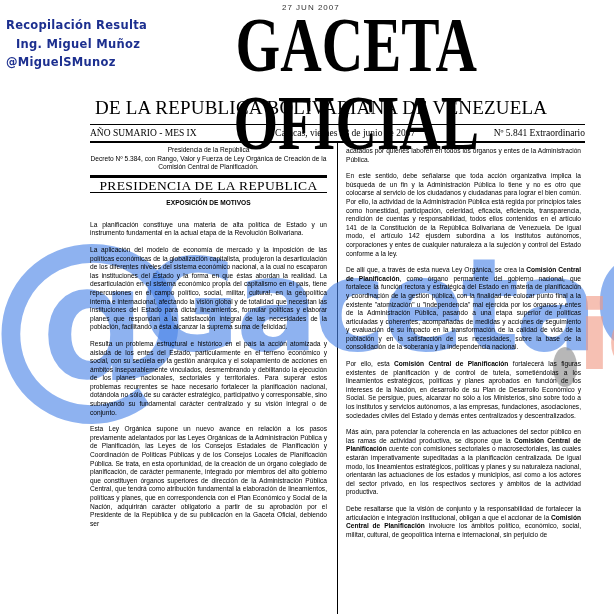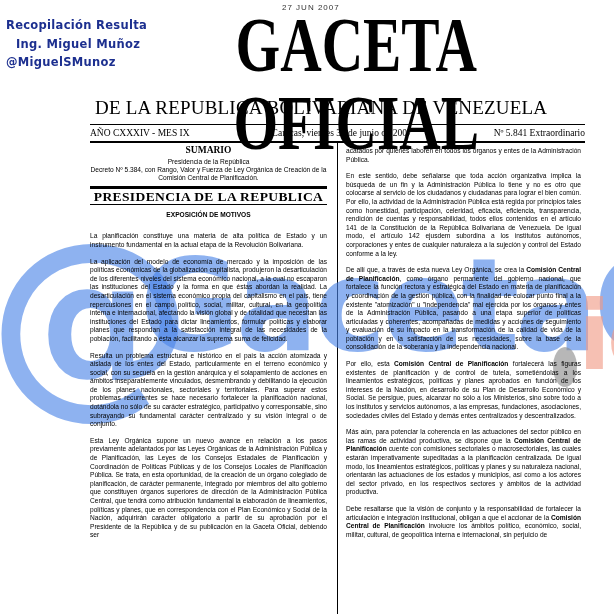--- a/index.html
+++ b/index.html
@@ -25,21 +25,21 @@
   .col p { margin:0 0 8px 0; }
   .col b { font-weight:bold; }
   .col-left { left:90px; width:237px; top:146px; }
   .col-right { left:346px; width:235px; top:147px; }
   .col-divider { left:337px; top:143px; width:1px; height:471px; background:#000; }
 
   .sumario-title { text-align:center; font-family:"Liberation Serif", serif; font-size:9.5px; font-weight:bold; margin:0 0 3px 0; }
   .sumario-sub { text-align:center; font-size:6.6px; margin:0; }
   .sumario-body { text-align:center; font-size:6.6px; margin:0; line-height:8px; }
   .thick-rule { height:3px; background:#000; margin:4px 0 4px 0; }
-  .section-head { text-align:center; font-family:"Liberation Serif", serif; font-weight:bold; font-size:13.5px; letter-spacing:0.4px; margin:2px 0 1px 0; }
+  .section-head { text-align:center; font-family:"Liberation Serif", serif; font-weight:normal; font-size:13.5px; letter-spacing:0.4px; margin:2px 0 1px 0; }
   .thin-rule { height:1px; background:#000; margin:2px 0 6px 0; }
   .expo { text-align:center; font-weight:bold; font-size:6.6px; margin:2px 0 13px 0; }
 
   .wm { z-index:1; pointer-events:none; opacity:0.62; font-family:"DejaVu Sans", sans-serif; font-weight:bold; }
   .wm-at { left:-12px; top:215px; font-size:205px; color:#4a84e8; line-height:205px; }
   .wm-text { left:140px; top:236px; font-size:128px; color:#4a84e8; line-height:140px; letter-spacing:-4px; transform:scaleX(0.95); transform-origin:left top; white-space:nowrap; }
   .wm-dot { left:553px; top:347px; width:24px; height:40px; border-radius:50%; background:#8a8a8a; }
   .wm-io { left:578px; top:286px; font-size:96px; color:#f29a86; line-height:100px; letter-spacing:-4px; white-space:nowrap; }
   .content { z-index:2; }
 </style>
@@ -55,30 +55,29 @@
 
 <div class="abs credit l1">Recopilación Resulta</div>
 <div class="abs credit l2">Ing. Miguel Muñoz</div>
 <div class="abs credit l3">@MiguelSMunoz</div>
 
 <div class="abs masthead"><span>GACETA OFICIAL</span></div>
 <div class="abs subtitle">DE LA REPUBLICA BOLIVARIANA DE VENEZUELA</div>
 
 <div class="abs rule" style="top:124px;height:1px;"></div>
 <div class="abs info-row">
-  <span>AÑO CXXXIV - MES IX</span>
+  <span>AÑO SUMARIO - MES IX</span>
   <span>Caracas, viernes 38 de junio de 2007</span>
   <span>Nº 5.841 Extraordinario</span>
 </div>
 <div class="abs rule" style="top:141px;height:2px;"></div>
 
 <div class="abs col-divider"></div>
 
 <div class="abs col col-left content">
-  <div class="sumario-title">SUMARIO</div>
   <div class="sumario-sub">Presidencia de la República</div>
   <div class="sumario-body">Decreto Nº 5.384, con Rango, Valor y Fuerza de Ley Orgánica de Creación de la Comisión Central de Planificación.</div>
   <div class="thick-rule"></div>
   <div class="section-head">PRESIDENCIA DE LA REPUBLICA</div>
   <div class="thin-rule"></div>
   <div class="expo">EXPOSICIÓN DE MOTIVOS</div>
   <p>La planificación constituye una materia de alta política de Estado y un instrumento fundamental en la actual etapa de la Revolución Bolivariana.</p>
   <p>La aplicación del modelo de economía de mercado y la imposición de las políticas económicas de la globalización capitalista, produjeron la desarticulación de los diferentes niveles del sistema económico nacional, a la cual no escaparon las instituciones del Estado y la forma en que éstas abordan la realidad. La desarticulación en el sistema económico propia del capitalismo en el país, tiene repercusiones en el campo político, social, militar, cultural, en la geopolítica interna e internacional, afectando la visión global y de totalidad que necesitan las instituciones del Estado para dictar lineamientos, formular políticas y elaborar planes que respondan a la satisfacción integral de las necesidades de la población, facilitando a ésta alcanzar la suprema suma de felicidad.</p>
   <p>Resulta un problema estructural e histórico en el país la acción atomizada y aislada de los entes del Estado, particularmente en el terreno económico y social, con su secuela en la gestión anárquica y el solapamiento de acciones en ámbitos inseparablemente vinculados, desmembrando y debilitando la ejecución de los planes nacionales, sectoriales y territoriales. Para superar estos problemas recurrentes se hace necesario fortalecer la planificación nacional, dotándola no sólo de su carácter estratégico, participativo y corresponsable, sino subrayando su fundamental carácter centralizado y su visión integral o de conjunto.</p>
   <p>Esta Ley Orgánica supone un nuevo avance en relación a los pasos previamente adelantados por las Leyes Orgánicas de la Administración Pública y de Planificación, las Leyes de los Consejos Estadales de Planificación y Coordinación de Políticas Públicas y de los Consejos Locales de Planificación Pública. Se trata, en esta oportunidad, de la creación de un órgano colegiado de planificación, de carácter permanente, integrado por miembros del alto gobierno que constituyen órganos superiores de dirección de la Administración Pública Central, que tendrá como atribución fundamental la elaboración de lineamientos, políticas y planes, que en correspondencia con el Plan Económico y Social de la Nación, adquirirán carácter obligatorio a partir de su aprobación por el Presidente de la República y de su publicación en la Gaceta Oficial, debiendo ser</p>

